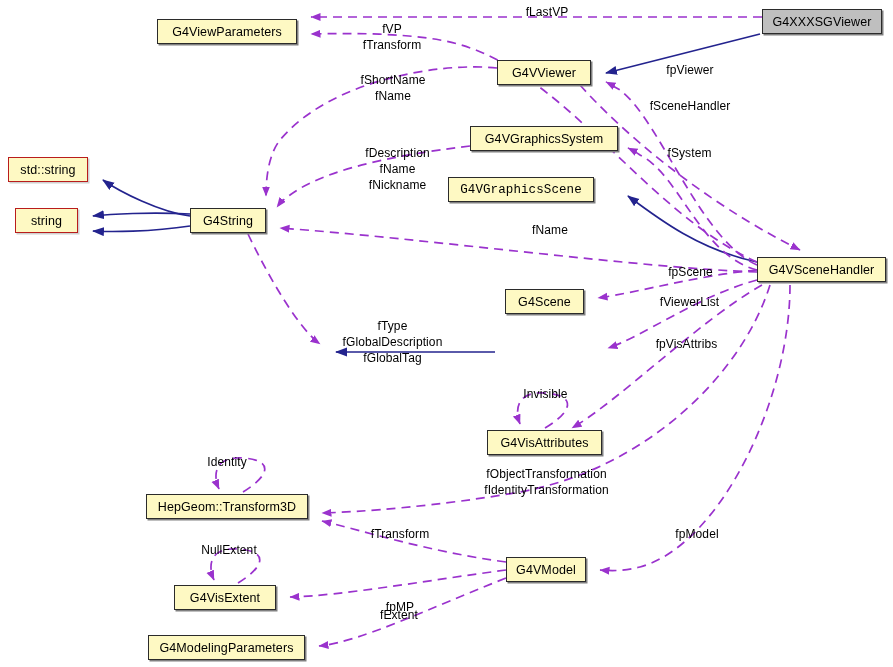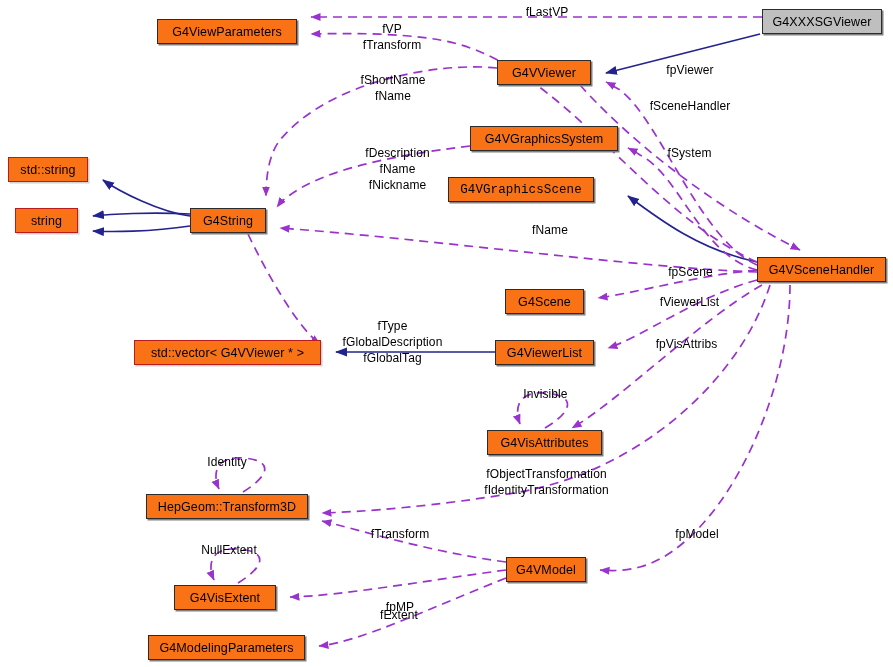--- a/index.html
+++ b/index.html
@@ -24,21 +24,21 @@
   }
   .node {
     position: absolute;
     box-sizing: border-box;
     display: flex;
     align-items: center;
     justify-content: center;
     white-space: nowrap;
     font-size: 12.5px;
     color: #000000;
-    background: #f97316;
+    background: #fef9c3;
     border: 1px solid #2b2b2b;
     box-shadow: 1.5px 1.5px 0 0 #808080;
     letter-spacing: 0.1px;
   }
   .node.external {
     border: 1px solid #b91c1c;
     box-shadow: 1.5px 1.5px 0 0 #d0d0d0;
   }
   .node.focus {
     background: #bfbfbf;
@@ -133,22 +133,20 @@
   <div class="node" style="left:157px;top:19px;width:140px;height:25px;">G4ViewParameters</div>
   <div class="node focus" style="left:762px;top:9px;width:120px;height:25px;">G4XXXSGViewer</div>
   <div class="node" style="left:497px;top:60px;width:94px;height:25px;">G4VViewer</div>
   <div class="node" style="left:470px;top:126px;width:148px;height:25px;">G4VGraphicsSystem</div>
   <div class="node" style="left:448px;top:177px;width:146px;height:25px;font-family:Liberation Mono, monospace;">G4VGraphicsScene</div>
   <div class="node external" style="left:8px;top:157px;width:80px;height:25px;">std::string</div>
   <div class="node external" style="left:15px;top:208px;width:63px;height:25px;">string</div>
   <div class="node" style="left:190px;top:208px;width:76px;height:25px;">G4String</div>
   <div class="node" style="left:757px;top:257px;width:129px;height:25px;">G4VSceneHandler</div>
   <div class="node" style="left:505px;top:289px;width:79px;height:25px;">G4Scene</div>
-  <div class="node external" style="left:134px;top:340px;width:187px;height:25px;">std::vector&lt; G4VViewer * &gt;</div>
-  <div class="node" style="left:495px;top:340px;width:99px;height:25px;">G4ViewerList</div>
   <div class="node" style="left:487px;top:430px;width:115px;height:25px;">G4VisAttributes</div>
   <div class="node" style="left:146px;top:494px;width:162px;height:25px;">HepGeom::Transform3D</div>
   <div class="node" style="left:506px;top:557px;width:80px;height:25px;">G4VModel</div>
   <div class="node" style="left:174px;top:585px;width:102px;height:25px;">G4VisExtent</div>
   <div class="node" style="left:148px;top:635px;width:157px;height:25px;">G4ModelingParameters</div>
 
   <div class="edge-label" style="left:512px;top:5px;width:70px;">fLastVP</div>
   <div class="edge-label multi" style="left:352px;top:21px;width:80px;white-space:pre-line;">fVP
 fTransform</div>
   <div class="edge-label" style="left:655px;top:63px;width:70px;">fpViewer</div>

